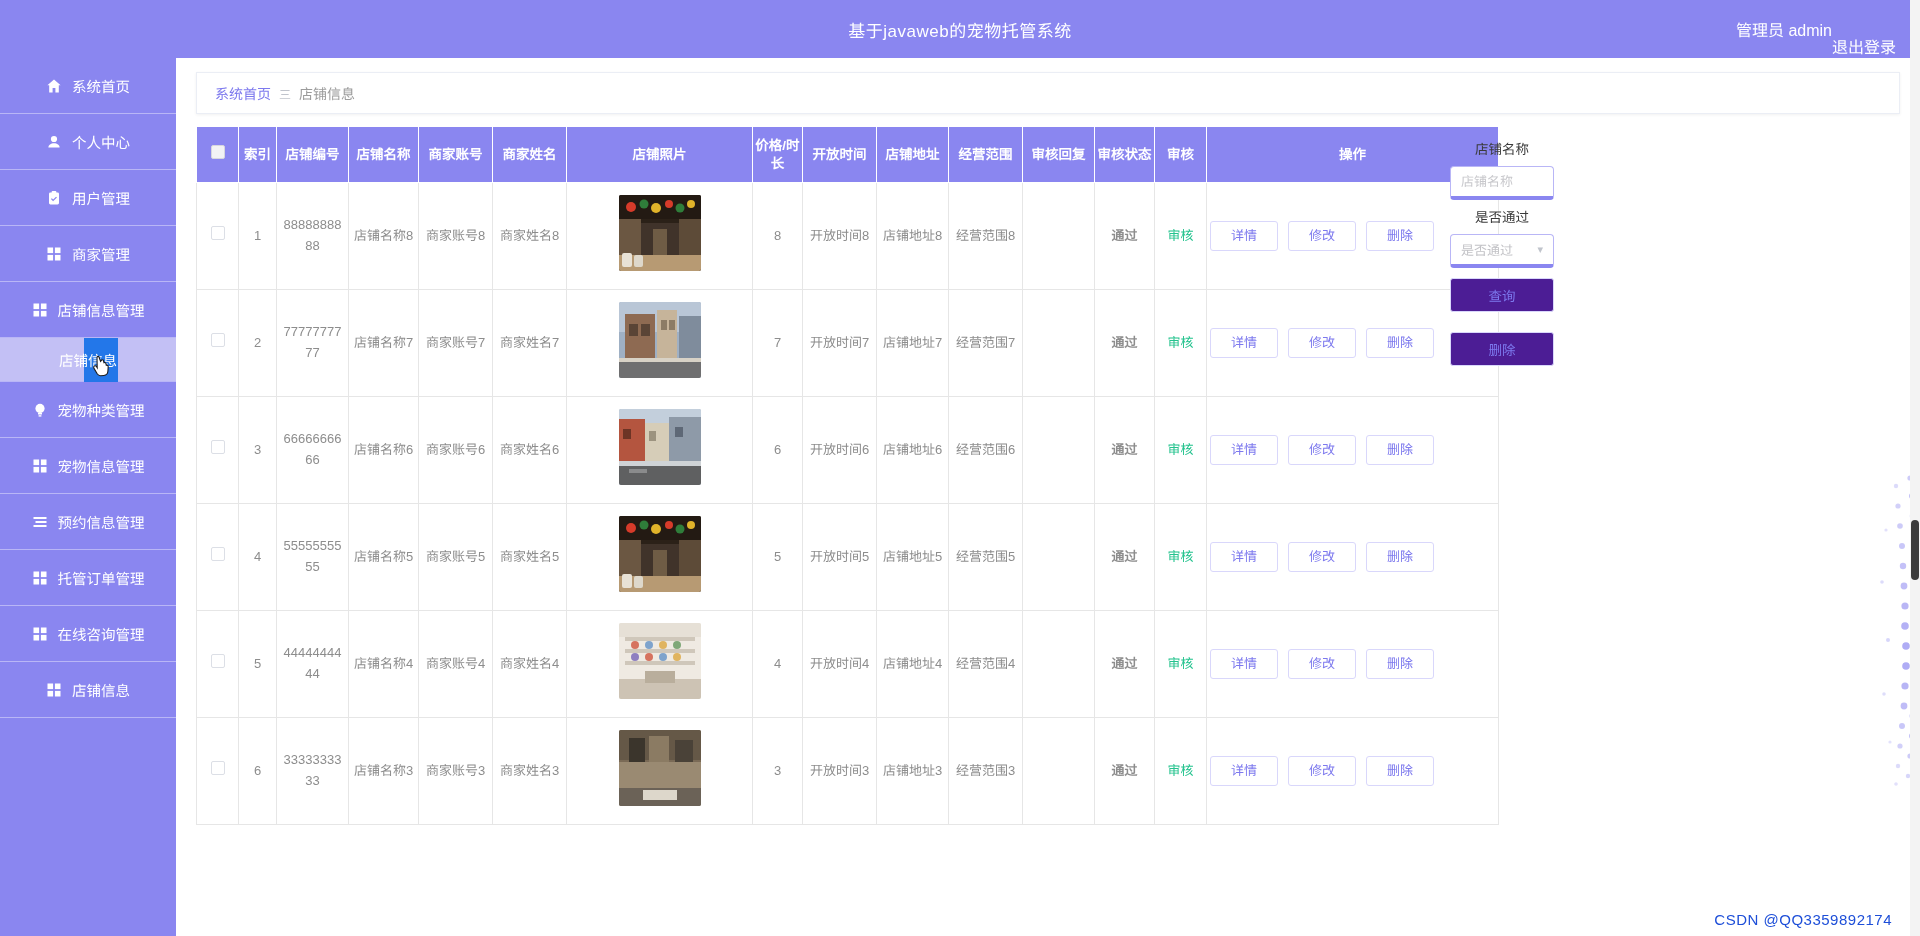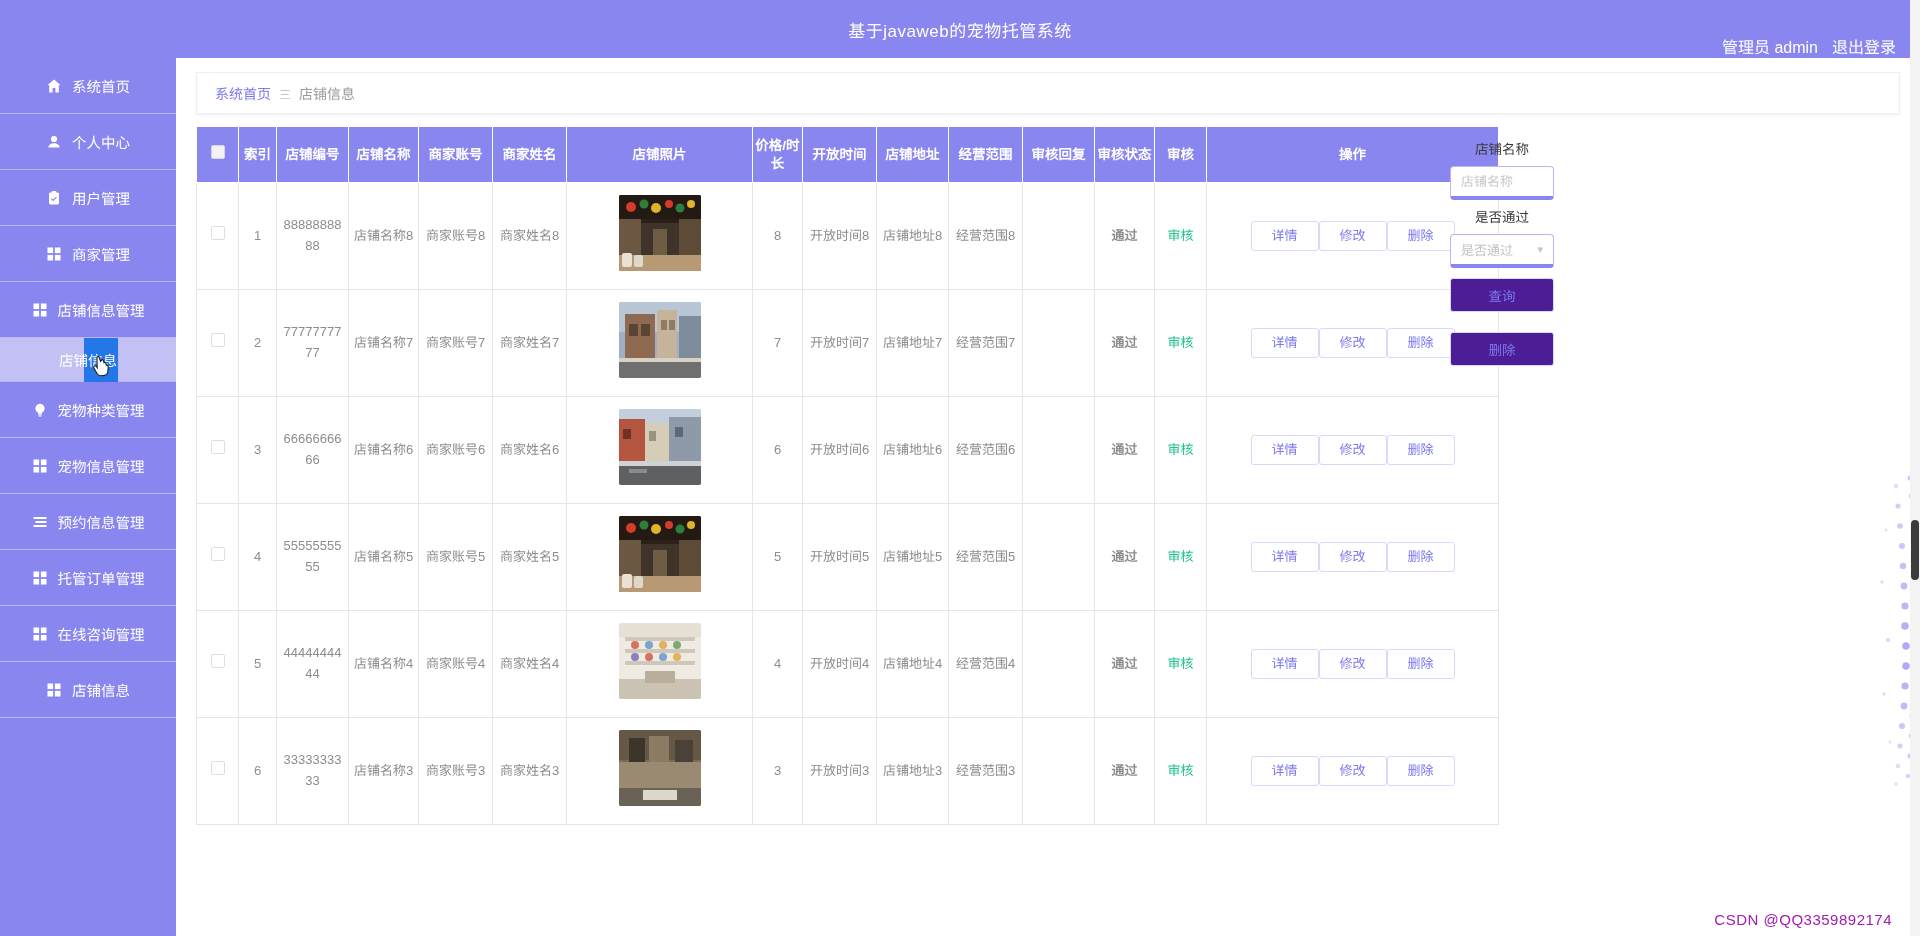--- a/index.html
+++ b/index.html
@@ -18,21 +18,21 @@
     position: absolute; top:0; left:0; width:1920px; height:58px;
     background:#8a86f0;
     display:flex; align-items:center; justify-content:center;
     color:#fff;
   }
   .topbar-title {
     font-size: 17px; letter-spacing: .5px; color:#ffffff; white-space:nowrap;
   }
   .topbar-right {
     position:absolute; right:24px; top:0; height:58px;
-    display:flex; align-items:flex-end; gap:14px; font-size:16px; color:#fff;
+    display:flex; align-items:center; gap:0; font-size:16px; color:#fff;
   }
   .topbar-right .logout { cursor:pointer;margin-top:34px; }
 
   
   .sidebar {
     position:absolute; top:58px; left:0; width:176px; height:878px;
     background:#8a86f0;
   }
   .side-item {
     height:56px; display:flex; align-items:center; justify-content:center;
@@ -94,21 +94,21 @@
     vertical-align:middle; word-break:break-all; background:#fff;
   }
   .chk {
     width:14px; height:14px; border:1px solid #dcdfe6; background:#fff;
     display:inline-block; border-radius:2px; cursor:pointer;
   }
   .chk.head { background:#f2f2f5; border-color:#d6d6de; }
   .shopimg { width:82px; height:76px; display:inline-block; border-radius:2px; overflow:hidden; }
   .link-approve { color:#24c38e; cursor:pointer; }
   .state-txt { color:#8d8d8d;font-weight:bold; }
-  .opbtns { display:flex; justify-content:center; }
+  .opbtns { display:flex; gap:10px; }
   .opbtn {
     min-width:68px; height:30px; line-height:28px;
     border:1px solid #d9d7fb; background:#fff; color:#7d79ee;
     font-size:13px; border-radius:3px; cursor:pointer; text-align:center;
   }
 
   
   .f-label { text-align:center; font-size:13.5px; color:#3a3a3a; margin:6px 0 8px; }
   .f-input, .f-select {
     width:104px; height:34px; border:1px solid #b9b6f6; border-radius:4px;
@@ -133,21 +133,21 @@
   }
   .scrollbar-y {
     position:absolute; right:0; top:0; width:10px; height:936px; background:#f3f3f3;
   }
   .scrollbar-thumb {
     position:absolute; right:1px; top:520px; width:8px; height:60px;
     background:#3b3b3b; border-radius:4px;
   }
   .watermark {
     position:absolute; right:28px; bottom:8px;
-    color:#a21caf; font-size:15px; letter-spacing:.5px;
+    color:#1d4ed8; font-size:15px; letter-spacing:.5px;
     pointer-events:none; user-select:none;
   }
 </style>
 </head>
 <body>
 
 <div class="app">
 
   <div class="topbar">
     <div class="topbar-title">基于javaweb的宠物托管系统</div>

